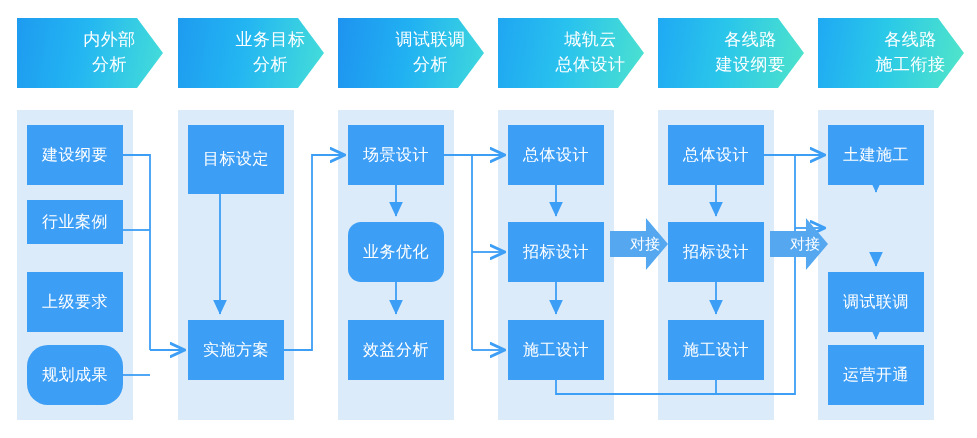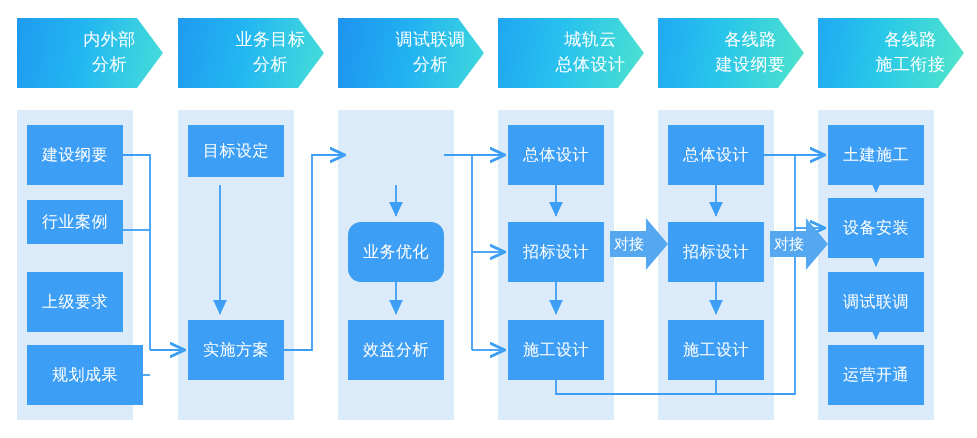--- a/index.html
+++ b/index.html
@@ -46,21 +46,21 @@
 
   
   .duijie{
     position:absolute;
     height:52px;
     background:#55a8f0;
     clip-path:polygon(0 25%, 62% 25%, 62% 0, 100% 50%, 62% 100%, 62% 75%, 0 75%);
     color:#ffffff;
     font-size:15px;
     display:flex;align-items:center;
-    padding-left:4px;
+    padding-left:20px;
     box-sizing:border-box;
   }
 </style>
 </head>
 <body>
 
 <div id="stage">
 
   <div class="banner" style="left:17px;top:18px;width:146px;background:linear-gradient(100deg,#1e9bf0 0%,#23b6f2 45%,#45ded8 100%);">
     <div>
@@ -168,31 +168,34 @@
 
   <div class="box" style="left:27px;top:125px;width:96px;height:60px;">
       <span>建设纲要</span>
     </div>
   <div class="box" style="left:27px;top:200px;width:96px;height:44px;font-family:Liberation Serif, serif;">
       <span>行业案例</span>
     </div>
   <div class="box" style="left:27px;top:272px;width:96px;height:60px;">
       <span>上级要求</span>
     </div>
-  <div class="box" style="left:27px;top:345px;width:116px;height:60px;">
+  <div class="box" style="left:27px;top:345px;width:96px;height:60px;border-radius:21px;">
       <span>规划成果</span>
     </div>
 
-  <div class="box" style="left:188px;top:125px;width:96px;height:52px;">
+  <div class="box" style="left:188px;top:125px;width:96px;height:69px;">
       <span>目标设定</span>
     </div>
   <div class="box" style="left:188px;top:320px;width:96px;height:60px;">
       <span>实施方案</span>
     </div>
 
+  <div class="box" style="left:348px;top:125px;width:96px;height:60px;">
+      <span>场景设计</span>
+    </div>
   <div class="box" style="left:348px;top:222px;width:96px;height:60px;border-radius:13px;">
       <span>业务优化</span>
     </div>
   <div class="box" style="left:348px;top:320px;width:96px;height:60px;">
       <span>效益分析</span>
     </div>
 
   <div class="box" style="left:508px;top:125px;width:96px;height:60px;">
       <span>总体设计</span>
     </div>
@@ -209,23 +212,20 @@
   <div class="box" style="left:668px;top:222px;width:96px;height:60px;">
       <span>招标设计</span>
     </div>
   <div class="box" style="left:668px;top:320px;width:96px;height:60px;">
       <span>施工设计</span>
     </div>
 
   <div class="box" style="left:828px;top:125px;width:96px;height:60px;">
       <span>土建施工</span>
     </div>
-  <div class="box" style="left:828px;top:198px;width:96px;height:60px;">
-      <span>设备安装</span>
-    </div>
   <div class="box" style="left:828px;top:272px;width:96px;height:60px;">
       <span>调试联调</span>
     </div>
   <div class="box" style="left:828px;top:345px;width:96px;height:60px;">
       <span>运营开通</span>
     </div>
 
 </div>
 
 </body></html>

